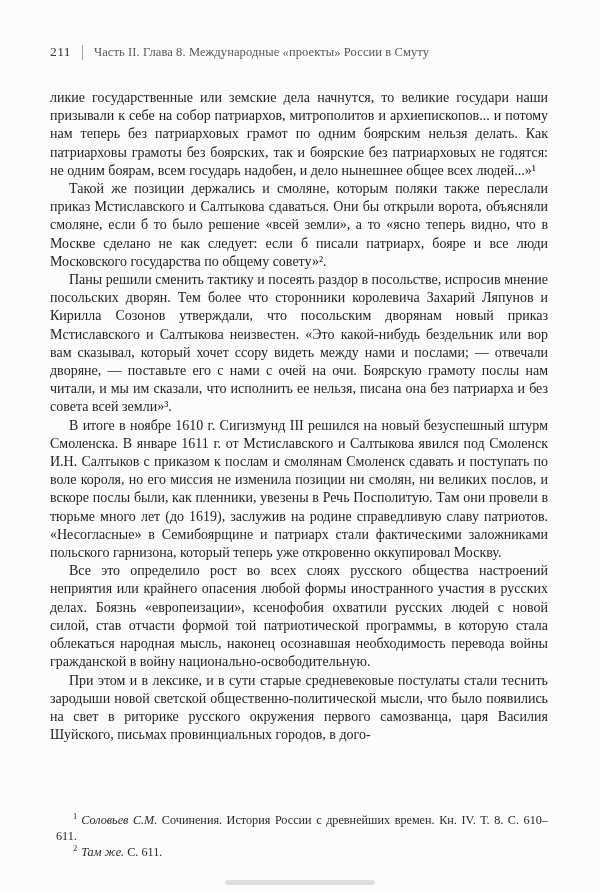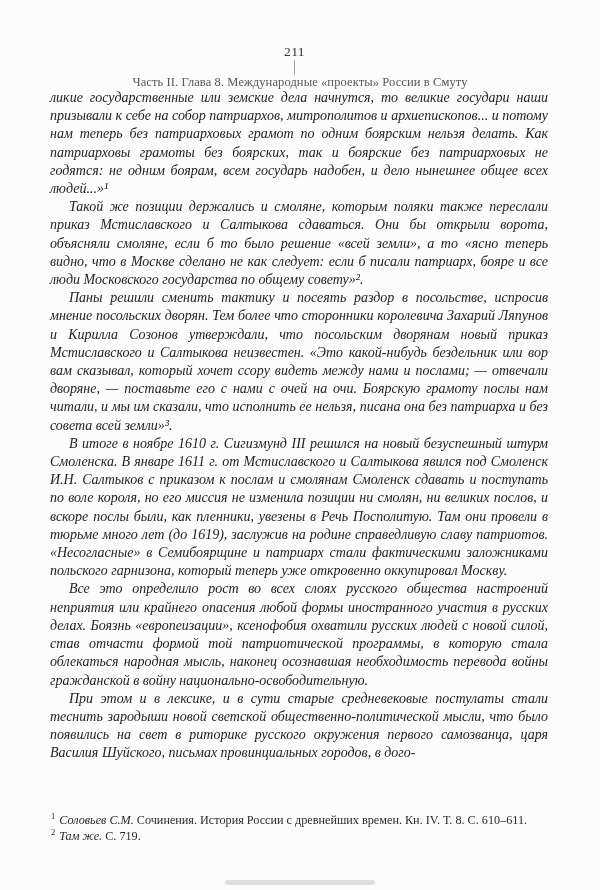--- a/index.html
+++ b/index.html
@@ -14,21 +14,20 @@
     font-family:"Liberation Serif", "DejaVu Serif", serif;
     overflow:hidden;
   }
   .running-head {
     position:absolute;
     top:44px; left:50px; right:50px;
     display:flex;
     align-items:center;
     font-size:12.5px;
     color:#4d4d4d;
-    flex-direction:column;
   }
   .page-num {
     font-size:13.5px;
     color:#333333;
     letter-spacing:0.4px;
     margin-right:11px;
   }
   .head-divider {
     width:1px;
     height:15px;
@@ -39,27 +38,26 @@
     color:#585858;
     letter-spacing:0.1px;
   }
   .body-text {
     position:absolute;
     top:89px; left:50px; right:52px;
     font-size:14px;
     line-height:18.2px;
     text-align:justify;
     color:#232323;
-    font-style:italic;
   }
   .body-text p { text-indent:0; }
   .body-text p.indent { text-indent:19px; }
   .footnotes {
     position:absolute;
-    top:812px; left:34px; right:52px;
+    top:812px; left:56px; right:52px;
     font-size:12.2px;
     line-height:16px;
     text-align:justify;
     color:#2a2a2a;
   }
   .footnotes p { text-indent:17px; }
   sup.fn {
     font-size:8.5px;
     line-height:0;
     vertical-align:super;
@@ -92,18 +90,18 @@
     <p>ликие государственные или земские дела начнутся, то великие государи наши призывали к себе на собор патриархов, митрополитов и архиепископов... и потому нам теперь без патриарховых грамот по одним боярским нельзя делать. Как патриарховы грамоты без боярских, так и боярские без патриарховых не годятся: не одним боярам, всем государь надобен, и дело нынешнее общее всех людей...»¹</p>
     <p class="indent">Такой же позиции держались и смоляне, которым поляки также переслали приказ Мстиславского и Салтыкова сдаваться. Они бы открыли ворота, объясняли смоляне, если б то было решение «всей земли», а то «ясно теперь видно, что в Москве сделано не как следует: если б писали патриарх, бояре и все люди Московского государства по общему совету»².</p>
     <p class="indent">Паны решили сменить тактику и посеять раздор в посольстве, испросив мнение посольских дворян. Тем более что сторонники королевича Захарий Ляпунов и Кирилла Созонов утверждали, что посольским дворянам новый приказ Мстиславского и Салтыкова неизвестен. «Это какой-нибудь бездельник или вор вам сказывал, который хочет ссору видеть между нами и послами; — отвечали дворяне, — поставьте его с нами с очей на очи. Боярскую грамоту послы нам читали, и мы им сказали, что исполнить ее нельзя, писана она без патриарха и без совета всей земли»³.</p>
     <p class="indent">В итоге в ноябре 1610 г. Сигизмунд III решился на новый безуспешный штурм Смоленска. В январе 1611 г. от Мстиславского и Салтыкова явился под Смоленск И.Н. Салтыков с приказом к послам и смолянам Смоленск сдавать и поступать по воле короля, но его миссия не изменила позиции ни смолян, ни великих послов, и вскоре послы были, как пленники, увезены в Речь Посполитую. Там они провели в тюрьме много лет (до 1619), заслужив на родине справедливую славу патриотов. «Несогласные» в Семибоярщине и патриарх стали фактическими заложниками польского гарнизона, который теперь уже откровенно оккупировал Москву.</p>
     <p class="indent">Все это определило рост во всех слоях русского общества настроений неприятия или крайнего опасения любой формы иностранного участия в русских делах. Боязнь «европеизации», ксенофобия охватили русских людей с новой силой, став отчасти формой той патриотической программы, в которую стала облекаться народная мысль, наконец осознавшая необходимость перевода войны гражданской в войну национально-освободительную.</p>
     <p class="indent">При этом и в лексике, и в сути старые средневековые постулаты стали теснить зародыши новой светской общественно-политической мысли, что было появились на свет в риторике русского окружения первого самозванца, царя Василия Шуйского, письмах провинциальных городов, в дого-</p>
   </div>
 
   <div class="footnotes">
     <p><sup class="fn">1</sup><span class="fn-italic">Соловьев С.М.</span><span> Сочинения. История России с древнейших времен. Кн. IV. Т. 8. С. 610–611.</span></p>
-    <p><sup class="fn">2</sup><span class="fn-italic">Там же.</span><span> С. 719.</span></p>
+    <p><sup class="fn">2</sup><span class="fn-italic">Там же.</span><span> С. 611.</span></p>
   </div>
 
   <div class="bottom-indicator"></div>
 
 </div>
 
 </body></html>

